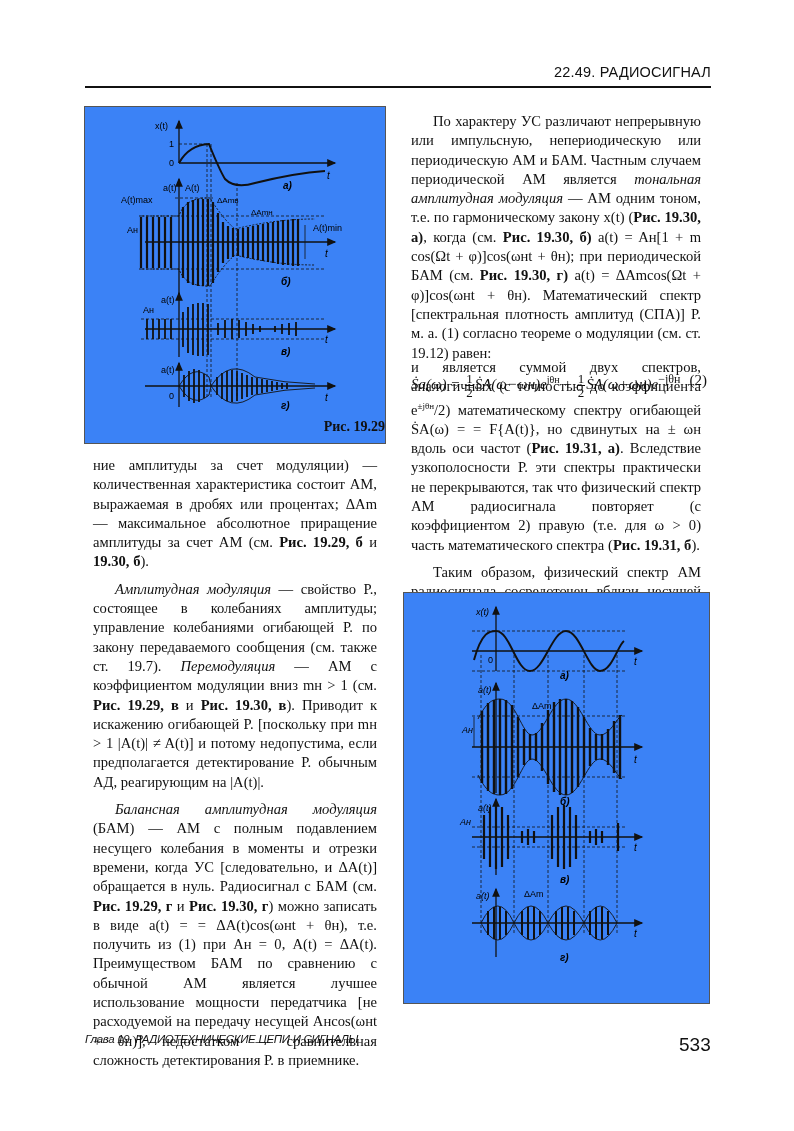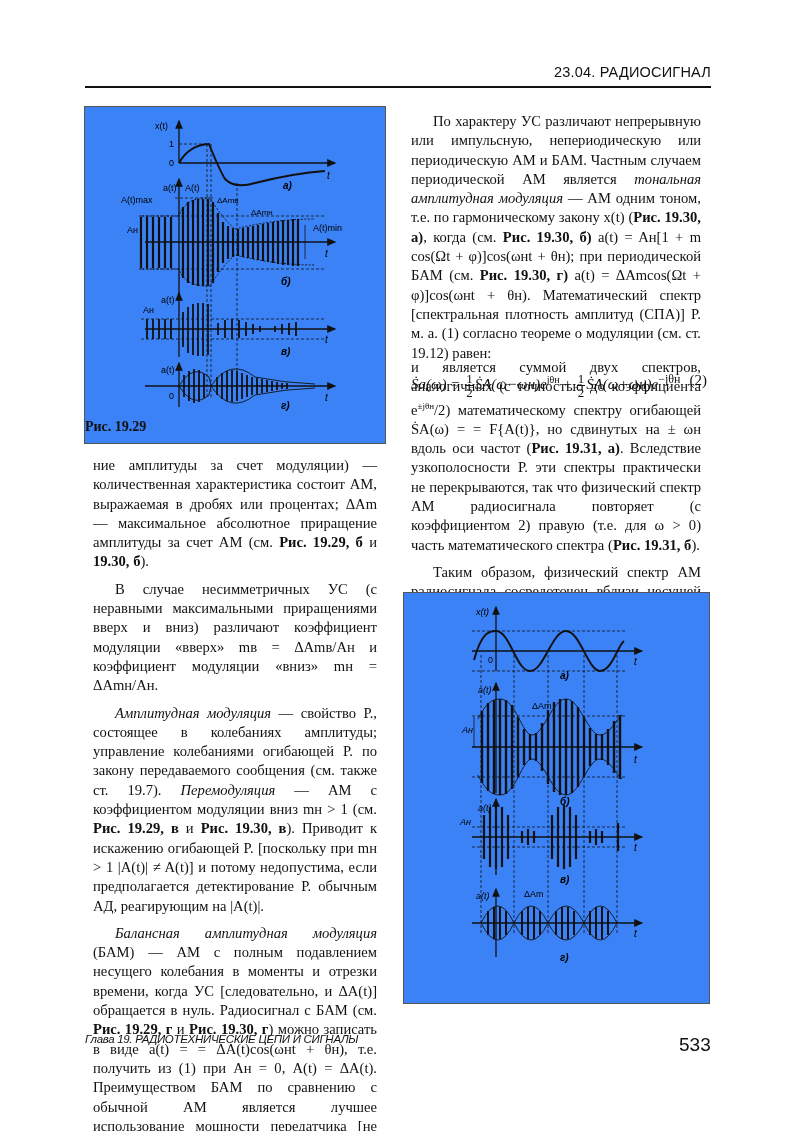--- a/index.html
+++ b/index.html
@@ -10,36 +10,36 @@
   .col p { margin:8px; }
   .col p.ind { text-indent:22px; }
   .col-left { left:85px; top:448px; width:300px; }
   .col-right { left:403px; top:104px; width:306px; }
   .col-right2 { left:403px; top:326px; width:306px; }
   b { font-weight:bold; }
   i { font-style:italic; }
   .figure { position:absolute; border:1.3px solid #555; background:#3b82f6; }
   .fig-1929 { left:84px; top:106px; width:300px; height:336px; }
   .fig-1930 { left:403px; top:592px; width:305px; height:410px; }
-  .fig-caption { position:absolute; left:0; right:0; text-align:left; font-weight:bold; font-size:14px; font-family:"Liberation Serif", serif; }
+  .fig-caption { position:absolute; left:0; right:0; text-align:right; font-weight:bold; font-size:14px; font-family:"Liberation Serif", serif; }
   .formula { position:absolute; left:403px; top:304px; width:306px; height:38px; font-size:15px; }
   .formula .lhs { position:absolute; left:8px; top:8px; }
   .frac { display:inline-block; vertical-align:middle; text-align:center; font-size:13px; line-height:13px; margin:0 1px; }
   .frac .num { display:block; border-bottom:1px solid #111; padding:0 1px; }
   .frac .den { display:block; }
   .eqnum { position:absolute; right:2px; top:8px; }
   .footer-left { position:absolute; left:85px; top:1033px; font-family:"Liberation Sans", sans-serif; font-style:italic; font-size:11.5px; letter-spacing:-0.3px; }
   .footer-right { position:absolute; left:679px; top:1026px; font-family:"Liberation Sans", sans-serif; font-size:19px;margin-top:8px; }
   svg text { font-family:"Liberation Sans", sans-serif; }
 </style>
 </head>
 <body>
 
 <div class="running-head">
-  <span>23.04. РАДИОСИГНАЛ</span>
+  <span>22.49. РАДИОСИГНАЛ</span>
 </div>
 
 <div class="figure fig-1929">
   <svg width="300" height="310" viewBox="0 0 300 310">
     <defs>
       <marker id="arr" markerWidth="8" markerHeight="8" refX="6" refY="3" orient="auto">
         <path d="M0,0 L7,3 L0,6 z" fill="#111"></path>
       </marker>
     </defs>
 
@@ -307,19 +307,18 @@
         <line x1="192" y1="314" x2="192" y2="346"></line>
         <line x1="198" y1="314" x2="198" y2="346"></line>
         <line x1="204" y1="318" x2="204" y2="342"></line>
     </g>
     <text x="156" y="368" font-size="10" font-weight="bold" font-style="italic">г)</text>
   </svg>
 </div>
 
 <div class="col col-left">
   <p><span>ние амплитуды за счет модуляции) — количественная характеристика состоит АМ, выражаемая в дробях или процентах; ΔAm — максимальное абсолютное приращение амплитуды за счет АМ (см. </span><b>Рис. 19.29, б</b><span> и </span><b>19.30, б</b><span>).</span></p>
-  <p class="ind">В случае несимметричных УС (с неравными максимальными приращениями вверх и вниз) различают коэффициент модуляции «вверх» mв = ΔAmв/Aн и коэффициент модуляции «вниз» mн = ΔAmн/Aн.</p>
   <p class="ind"><i>Амплитудная модуляция</i><span> — свойство Р., состоящее в колебаниях амплитуды; управление колебаниями огибающей Р. по закону передаваемого сообщения (см. также ст. 19.7). </span><i>Перемодуляция</i><span> — АМ с коэффициентом модуляции вниз mн &gt; 1 (см. </span><b>Рис. 19.29, в</b><span> и </span><b>Рис. 19.30, в</b><span>). Приводит к искажению огибающей Р. [поскольку при mн &gt; 1 |A(t)| ≠ A(t)] и потому недопустима, если предполагается детектирование Р. обычным АД, реагирующим на |A(t)|.</span></p>
   <p class="ind"><i>Балансная амплитудная модуляция</i><span> (БАМ) — АМ с полным подавлением несущего колебания в моменты и отрезки времени, когда УС [следовательно, и ΔA(t)] обращается в нуль. Радиосигнал с БАМ (см. </span><b>Рис. 19.29, г</b><span> и </span><b>Рис. 19.30, г</b><span>) можно записать в виде a(t) = = ΔA(t)cos(ωнt + θн), т.е. получить из (1) при Aн = 0, A(t) = ΔA(t). Преимуществом БАМ по сравнению с обычной АМ является лучшее использование мощности передатчика [не расходуемой на передачу несущей Aнcos(ωнt + θн)], недостатком — сравнительная сложность детектирования Р. в приемнике.</span></p>
 </div>
 
 <div class="footer-left">Глава 19. РАДИОТЕХНИЧЕСКИЕ ЦЕПИ И СИГНАЛЫ</div>
 <div class="footer-right">533</div>
 
 </body></html>

